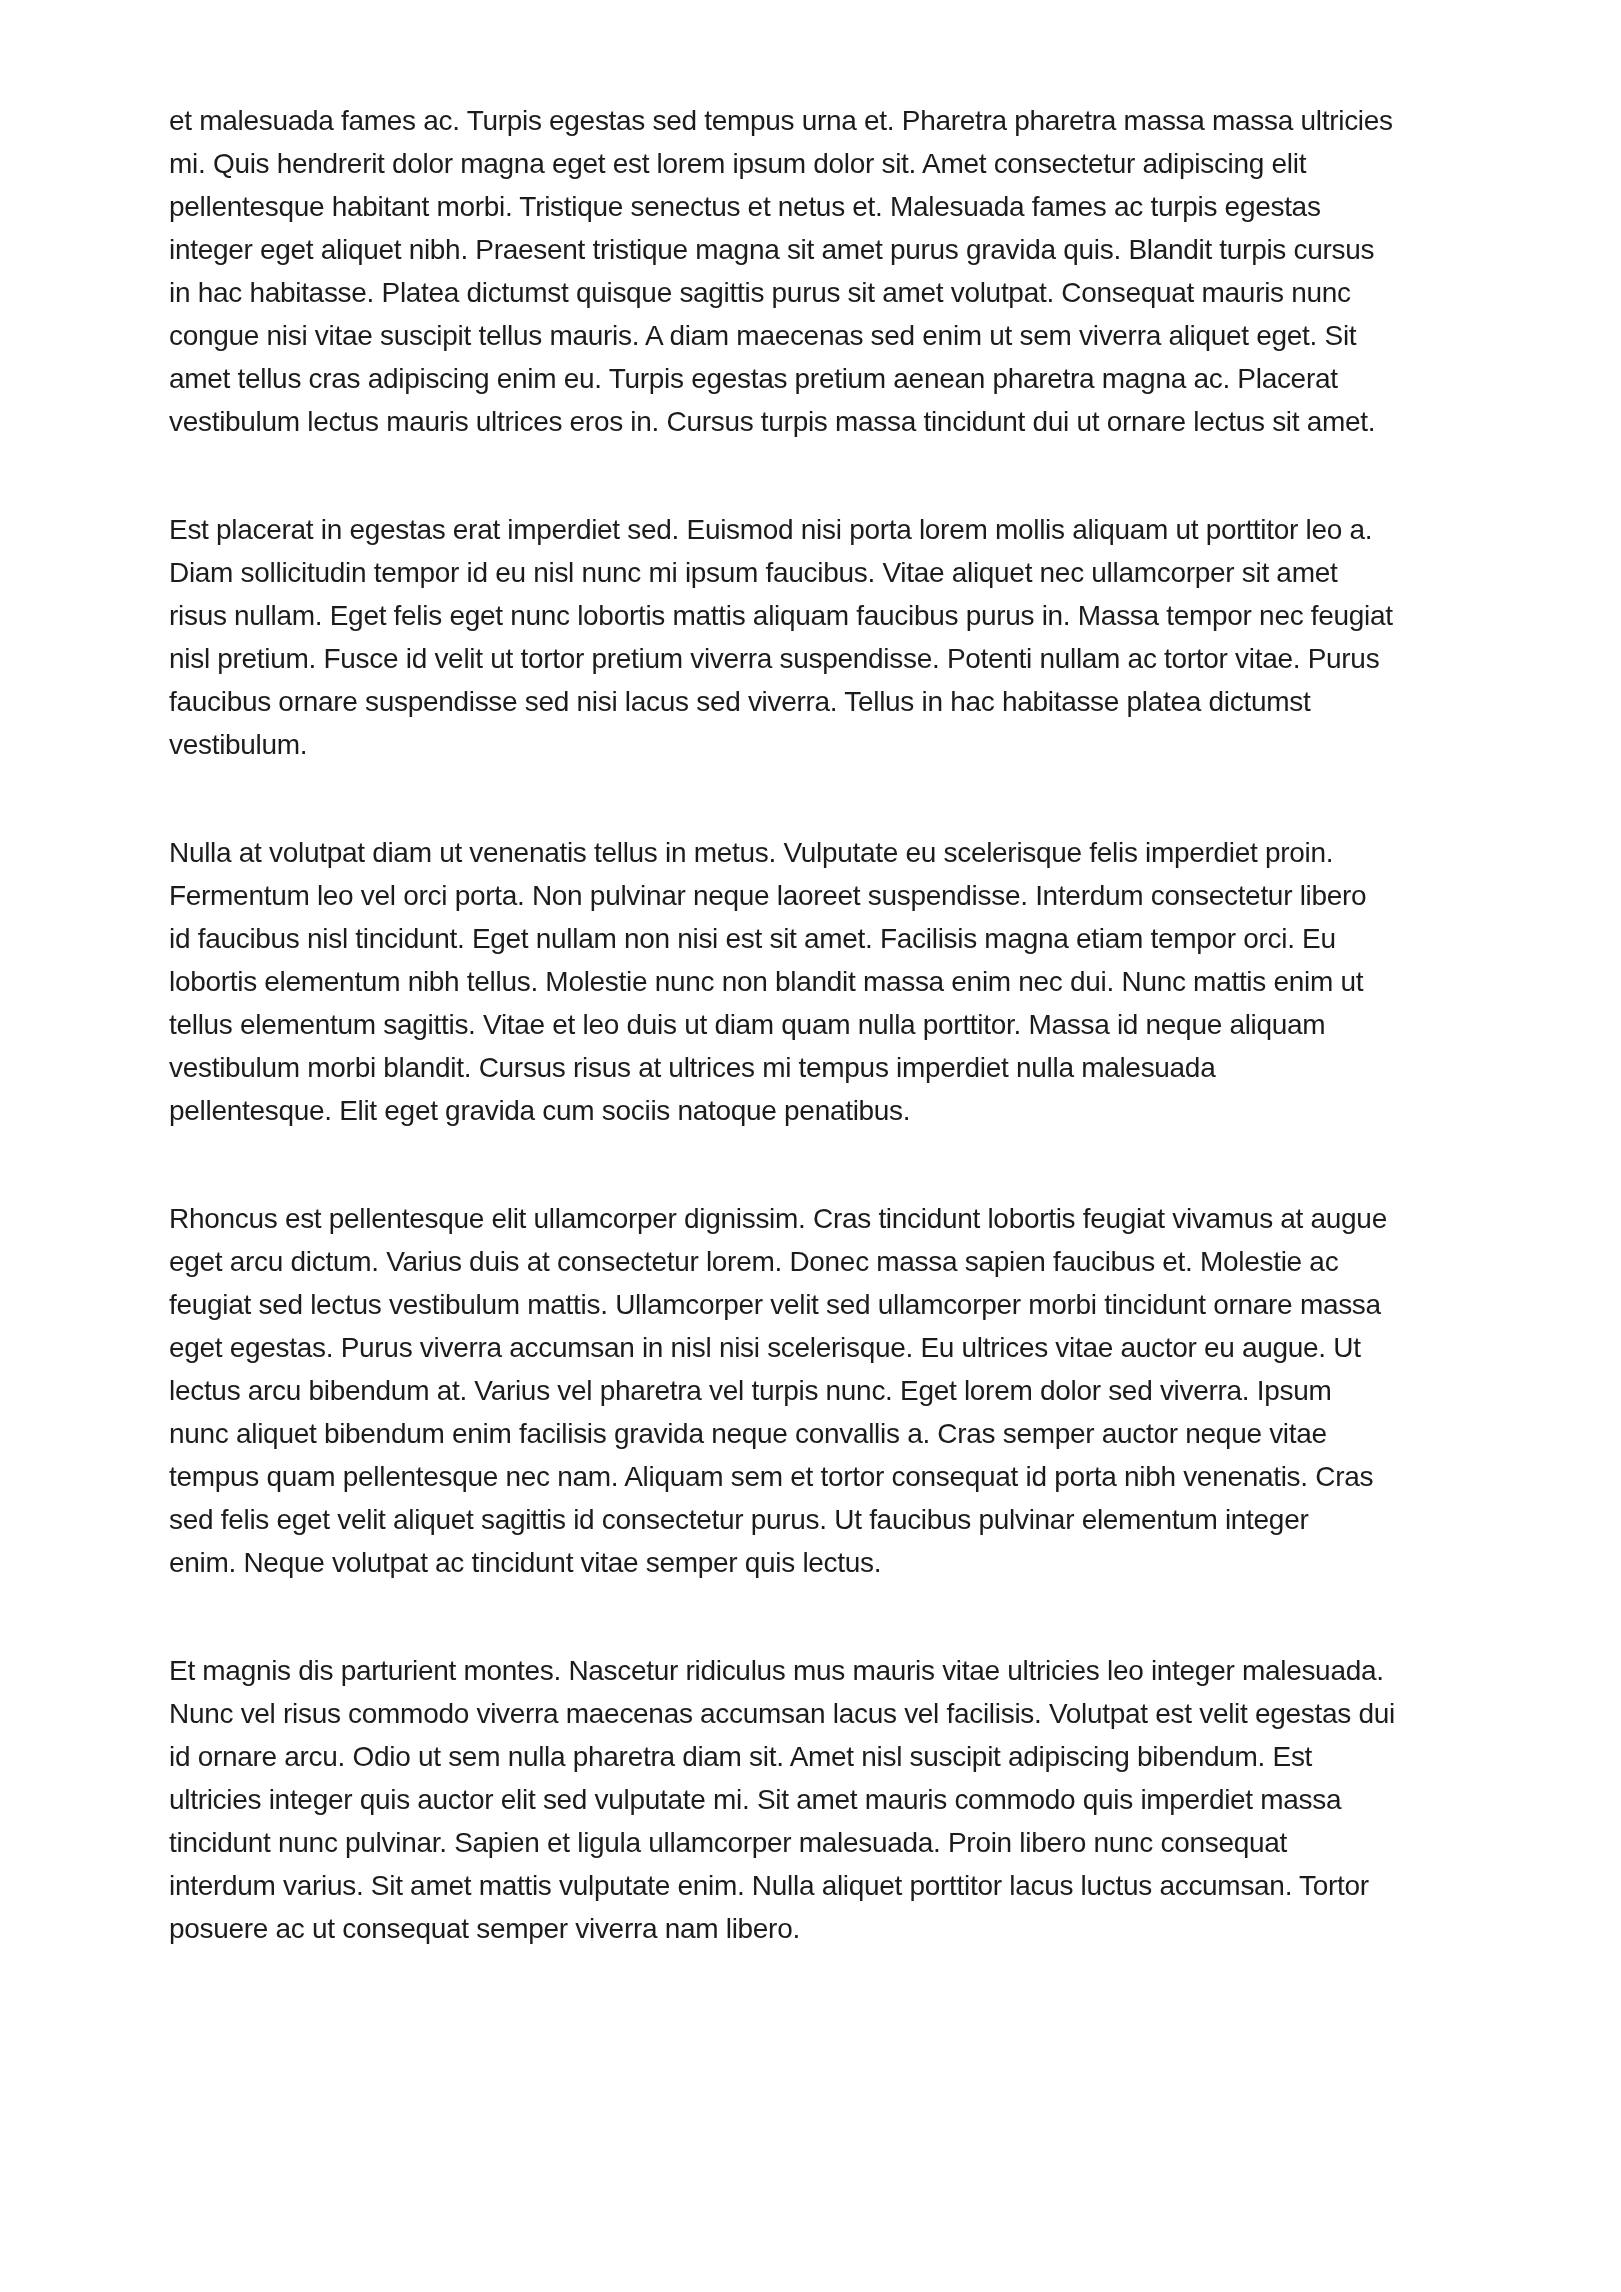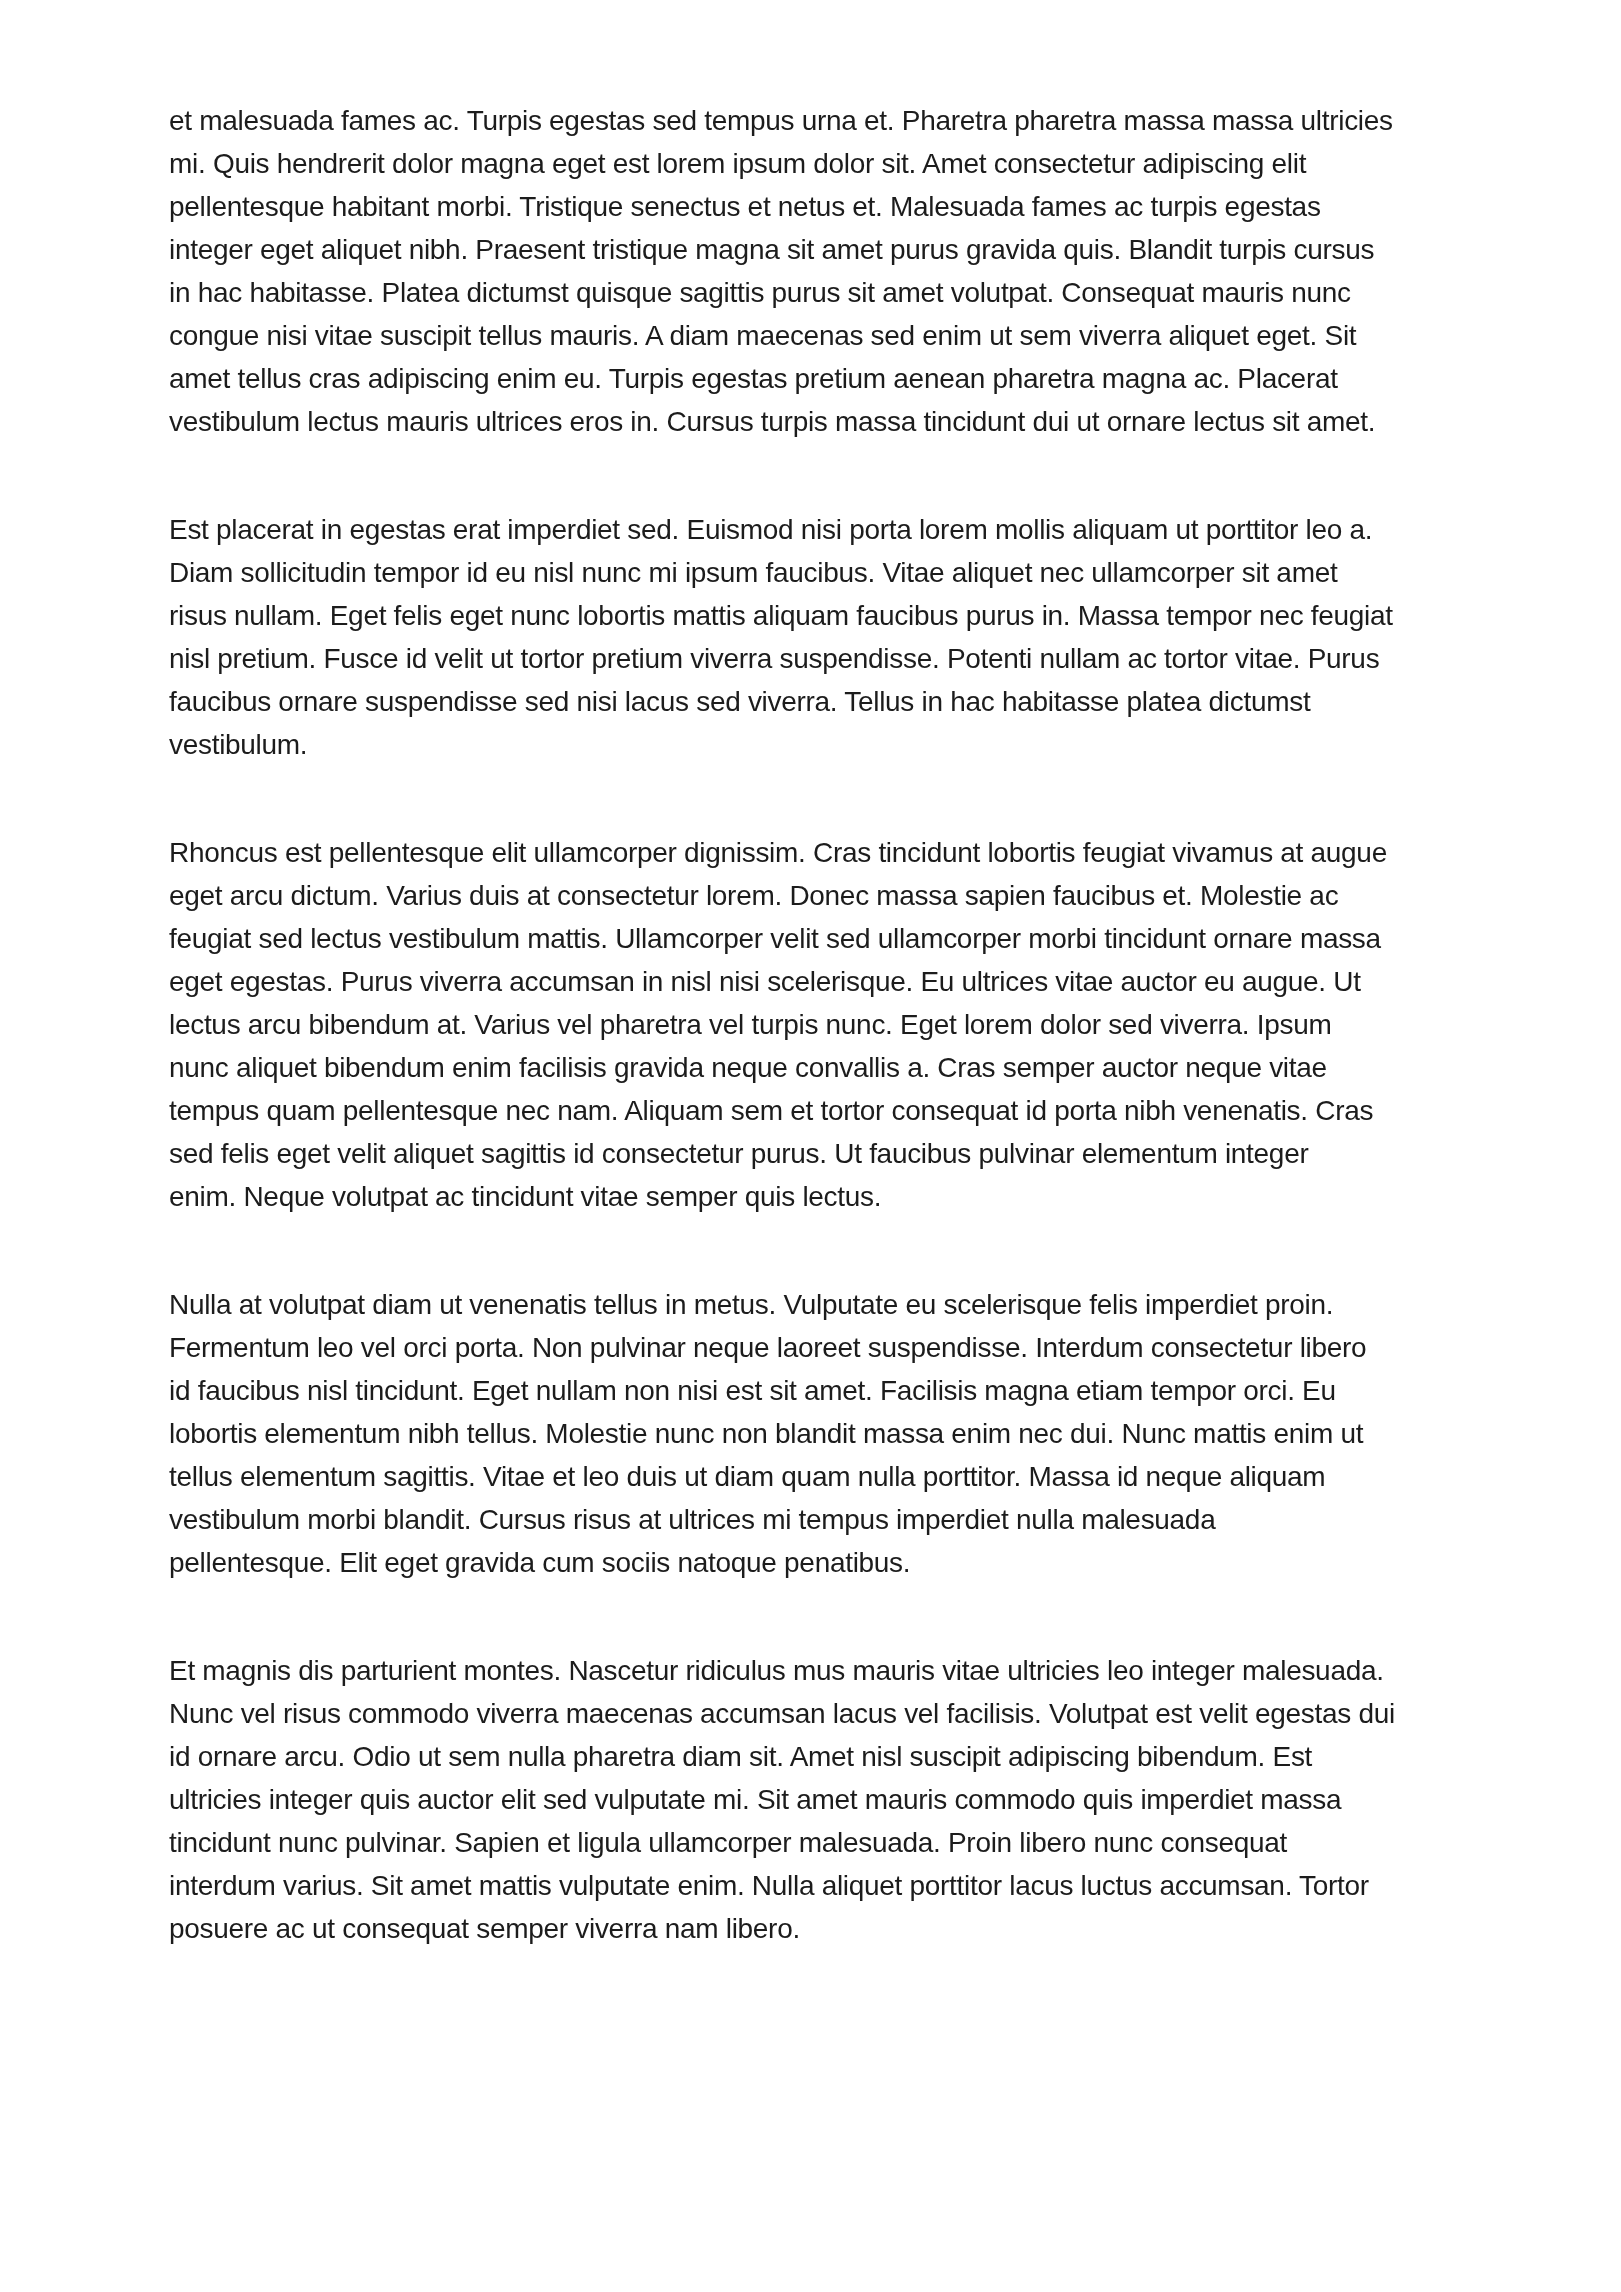--- a/index.html
+++ b/index.html
@@ -40,36 +40,36 @@
 in hac habitasse. Platea dictumst quisque sagittis purus sit amet volutpat. Consequat mauris nunc
 congue nisi vitae suscipit tellus mauris. A diam maecenas sed enim ut sem viverra aliquet eget. Sit
 amet tellus cras adipiscing enim eu. Turpis egestas pretium aenean pharetra magna ac. Placerat
 vestibulum lectus mauris ultrices eros in. Cursus turpis massa tincidunt dui ut ornare lectus sit amet.</p>
   <p class="para">Est placerat in egestas erat imperdiet sed. Euismod nisi porta lorem mollis aliquam ut porttitor leo a.
 Diam sollicitudin tempor id eu nisl nunc mi ipsum faucibus. Vitae aliquet nec ullamcorper sit amet
 risus nullam. Eget felis eget nunc lobortis mattis aliquam faucibus purus in. Massa tempor nec feugiat
 nisl pretium. Fusce id velit ut tortor pretium viverra suspendisse. Potenti nullam ac tortor vitae. Purus
 faucibus ornare suspendisse sed nisi lacus sed viverra. Tellus in hac habitasse platea dictumst
 vestibulum.</p>
+  <p class="para">Nulla at volutpat diam ut venenatis tellus in metus. Vulputate eu scelerisque felis imperdiet proin.
+Fermentum leo vel orci porta. Non pulvinar neque laoreet suspendisse. Interdum consectetur libero
+id faucibus nisl tincidunt. Eget nullam non nisi est sit amet. Facilisis magna etiam tempor orci. Eu
+lobortis elementum nibh tellus. Molestie nunc non blandit massa enim nec dui. Nunc mattis enim ut
+tellus elementum sagittis. Vitae et leo duis ut diam quam nulla porttitor. Massa id neque aliquam
+vestibulum morbi blandit. Cursus risus at ultrices mi tempus imperdiet nulla malesuada
+pellentesque. Elit eget gravida cum sociis natoque penatibus.</p>
   <p class="para">Rhoncus est pellentesque elit ullamcorper dignissim. Cras tincidunt lobortis feugiat vivamus at augue
 eget arcu dictum. Varius duis at consectetur lorem. Donec massa sapien faucibus et. Molestie ac
 feugiat sed lectus vestibulum mattis. Ullamcorper velit sed ullamcorper morbi tincidunt ornare massa
 eget egestas. Purus viverra accumsan in nisl nisi scelerisque. Eu ultrices vitae auctor eu augue. Ut
 lectus arcu bibendum at. Varius vel pharetra vel turpis nunc. Eget lorem dolor sed viverra. Ipsum
 nunc aliquet bibendum enim facilisis gravida neque convallis a. Cras semper auctor neque vitae
 tempus quam pellentesque nec nam. Aliquam sem et tortor consequat id porta nibh venenatis. Cras
 sed felis eget velit aliquet sagittis id consectetur purus. Ut faucibus pulvinar elementum integer
 enim. Neque volutpat ac tincidunt vitae semper quis lectus.</p>
-  <p class="para">Nulla at volutpat diam ut venenatis tellus in metus. Vulputate eu scelerisque felis imperdiet proin.
-Fermentum leo vel orci porta. Non pulvinar neque laoreet suspendisse. Interdum consectetur libero
-id faucibus nisl tincidunt. Eget nullam non nisi est sit amet. Facilisis magna etiam tempor orci. Eu
-lobortis elementum nibh tellus. Molestie nunc non blandit massa enim nec dui. Nunc mattis enim ut
-tellus elementum sagittis. Vitae et leo duis ut diam quam nulla porttitor. Massa id neque aliquam
-vestibulum morbi blandit. Cursus risus at ultrices mi tempus imperdiet nulla malesuada
-pellentesque. Elit eget gravida cum sociis natoque penatibus.</p>
   <p class="para">Et magnis dis parturient montes. Nascetur ridiculus mus mauris vitae ultricies leo integer malesuada.
 Nunc vel risus commodo viverra maecenas accumsan lacus vel facilisis. Volutpat est velit egestas dui
 id ornare arcu. Odio ut sem nulla pharetra diam sit. Amet nisl suscipit adipiscing bibendum. Est
 ultricies integer quis auctor elit sed vulputate mi. Sit amet mauris commodo quis imperdiet massa
 tincidunt nunc pulvinar. Sapien et ligula ullamcorper malesuada. Proin libero nunc consequat
 interdum varius. Sit amet mattis vulputate enim. Nulla aliquet porttitor lacus luctus accumsan. Tortor
 posuere ac ut consequat semper viverra nam libero.</p>
 </main>
 
 

